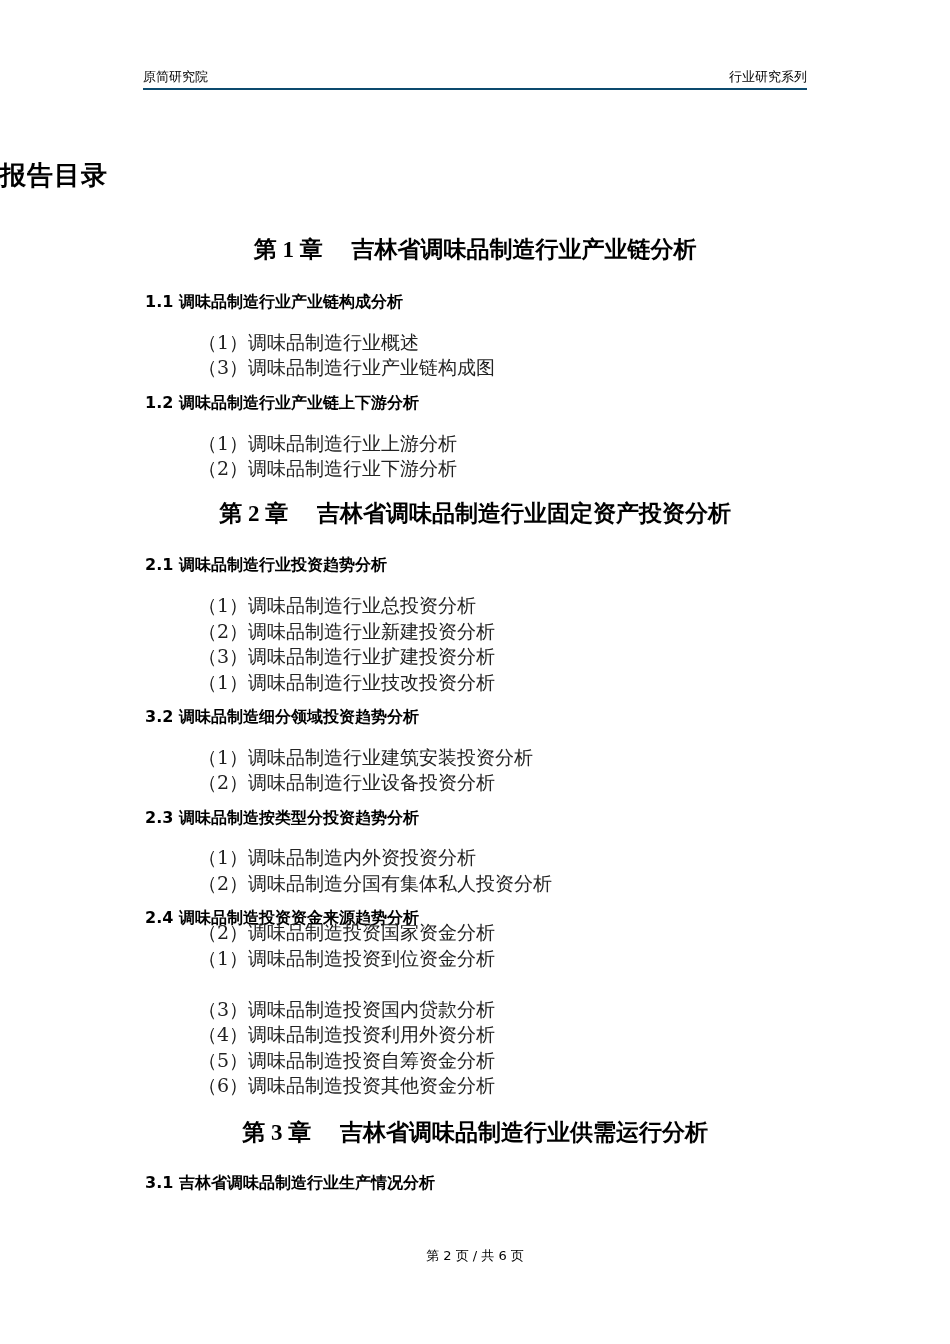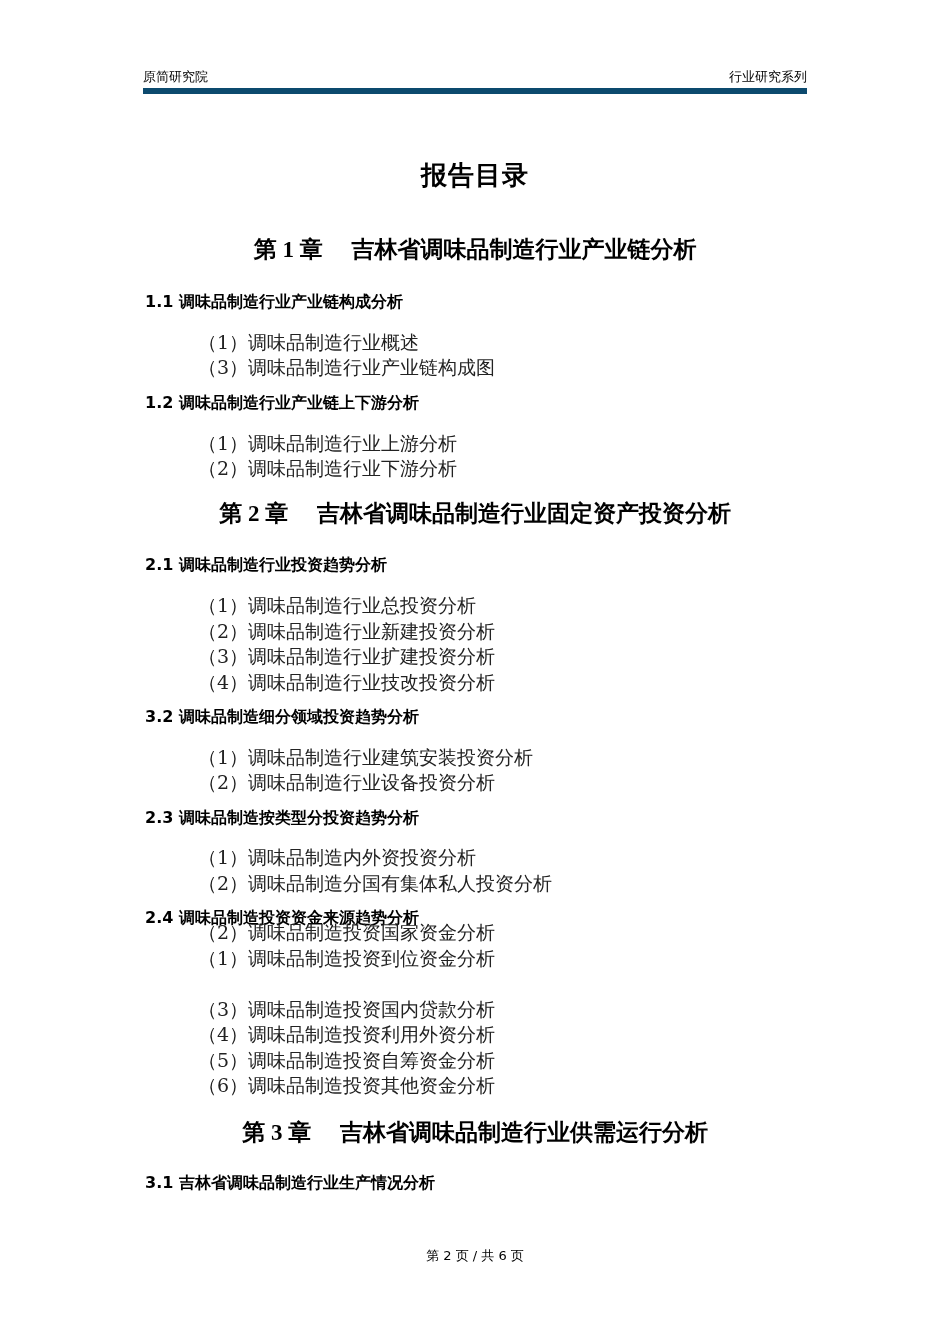--- a/index.html
+++ b/index.html
@@ -2,27 +2,27 @@
 <html><head>
   <meta charset="utf-8">
   <style>
     html, body { margin: 0; padding: 0; background: #ffffff; }
     body {
       width: 950px; height: 1344px; position: relative; overflow: hidden;
       font-family: "DejaVu Sans", "Liberation Sans", sans-serif; color: #000;
     }
     .header {
       position: absolute; left: 143px; right: 143px; top: 68px; height: 20px;
-      border-bottom: 6px solid #0c4a6e;
+      border-bottom: 2px solid #0c4a6e;
       font-size: 13px; line-height: 18px;
     }
     .header .left { position: absolute; left: 0; top: 0; }
     .header .right { position: absolute; right: 0; top: 0; }
     .title {
-      position: absolute; left: 0; right: 0; top: 158px; text-align: center;
+      position: absolute; left: 0; right: 0; top: 158px; 
       font-size: 26px; font-weight: bold; letter-spacing: 1px;
     }
     .chapter {
       position: absolute; left: 0; right: 0; text-align: center;
       font-size: 23px; font-weight: bold; white-space: pre; font-family: Liberation Serif, serif;
     }
     .section {
       position: absolute; left: 145px;
       font-size: 16px; font-weight: bold; white-space: pre;
     }
@@ -55,21 +55,21 @@
 <div class="section" style="top:393px">1.2 调味品制造行业产业链上下游分析</div>
 <div class="sub" style="top:431px">（1）调味品制造行业上游分析</div>
 <div class="sub" style="top:456px">（2）调味品制造行业下游分析</div>
 
 <div class="chapter" style="top:498px">第 2 章　 吉林省调味品制造行业固定资产投资分析</div>
 
 <div class="section" style="top:555px">2.1 调味品制造行业投资趋势分析</div>
 <div class="sub" style="top:593px">（1）调味品制造行业总投资分析</div>
 <div class="sub" style="top:619px">（2）调味品制造行业新建投资分析</div>
 <div class="sub" style="top:644px">（3）调味品制造行业扩建投资分析</div>
-<div class="sub" style="top:670px">（4）调味品制造行业技改投资分析</div>
+<div class="sub" style="top:670px">（1）调味品制造行业技改投资分析</div>
 
 <div class="section" style="top:707px">3.2 调味品制造细分领域投资趋势分析</div>
 <div class="sub" style="top:745px">（1）调味品制造行业建筑安装投资分析</div>
 <div class="sub" style="top:770px">（2）调味品制造行业设备投资分析</div>
 
 <div class="section" style="top:808px">2.3 调味品制造按类型分投资趋势分析</div>
 <div class="sub" style="top:845px">（1）调味品制造内外资投资分析</div>
 <div class="sub" style="top:871px">（2）调味品制造分国有集体私人投资分析</div>
 
 <div class="section" style="top:908px">2.4 调味品制造投资资金来源趋势分析</div>

